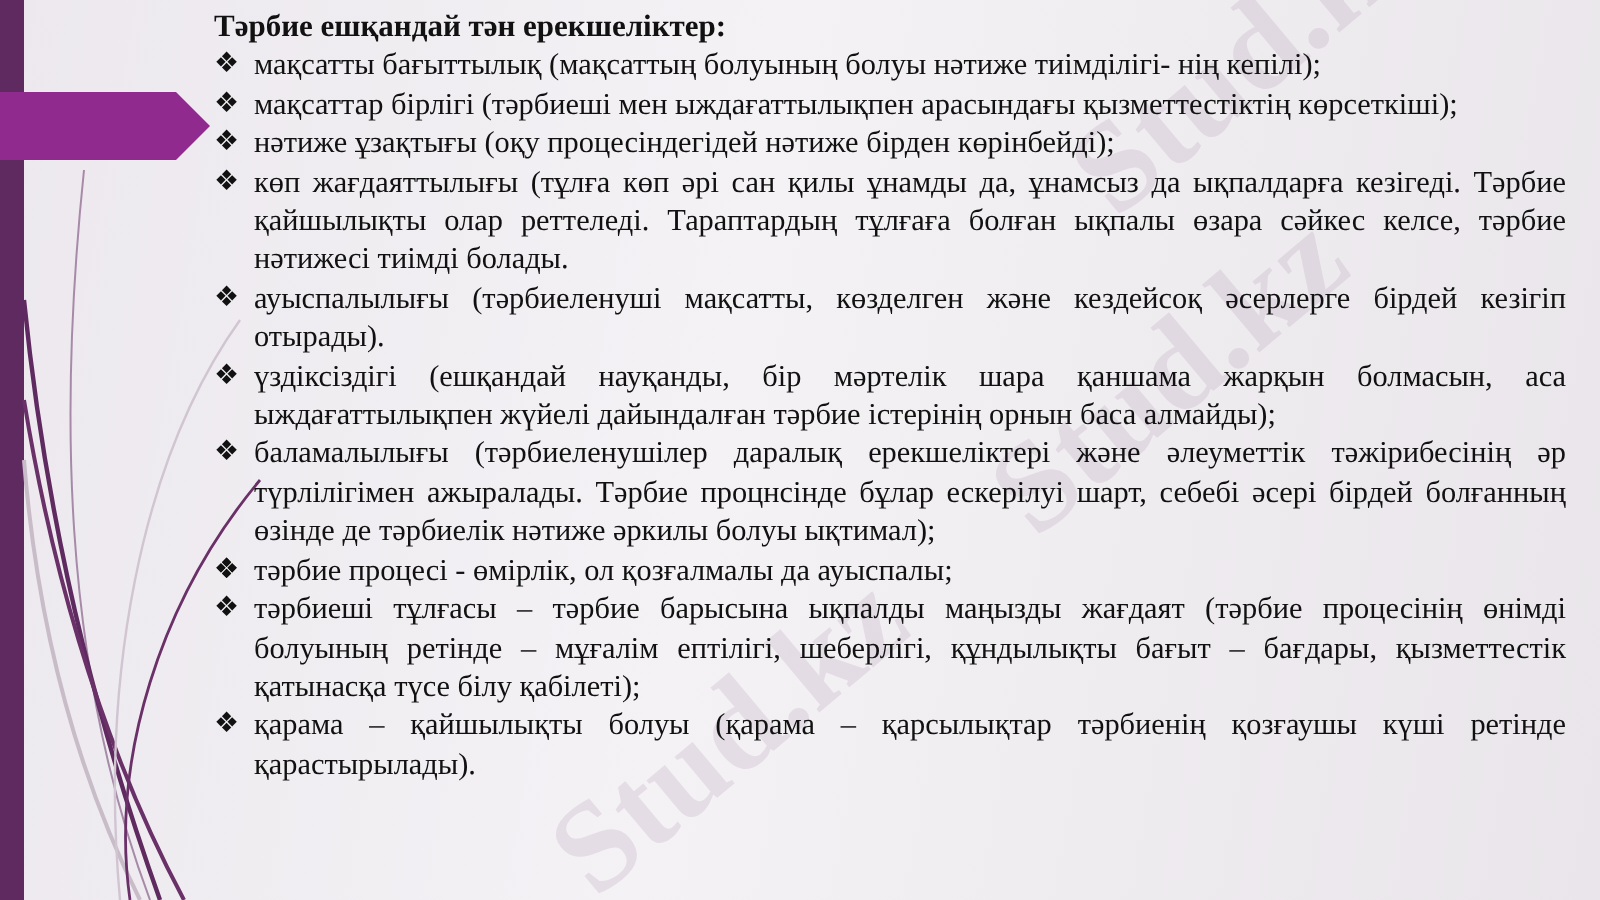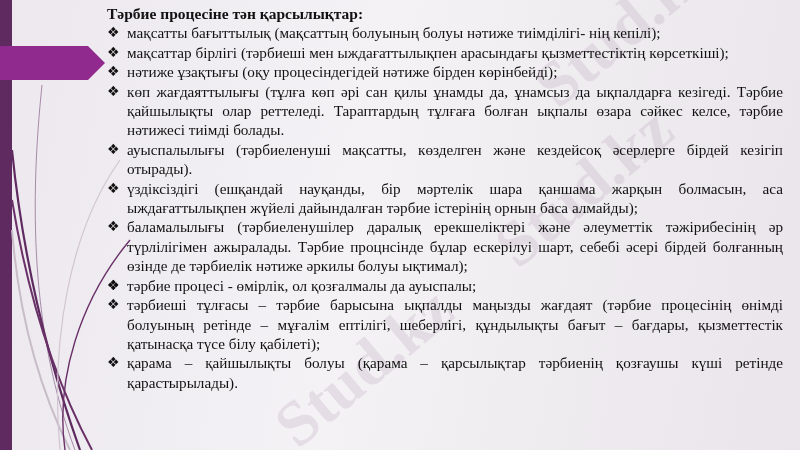--- a/index.html
+++ b/index.html
@@ -34,21 +34,21 @@
   <path d="M12 230 C 20 330, 45 400, 70 450" stroke="#c8bcc9" stroke-width="2" fill="none"></path>
   <path d="M130 240 C 80 300, 55 380, 65 450" stroke="#6a3068" stroke-width="1.4" fill="none"></path>
   <path d="M120 160 C 70 230, 50 340, 60 450" stroke="#d1c5d2" stroke-width="1.2" fill="none"></path>
 </svg>
 
 <div class="watermark" style="left:520px;top:-10px;">Stud.kz</div>
 <div class="watermark" style="left:480px;top:150px;">Stud.kz</div>
 <div class="watermark" style="left:260px;top:330px;">Stud.kz</div>
 
 <div class="content">
-  <p class="title">Тәрбие процесіне тән қарсылықтар:</p>
+  <p class="title">Тәрбие ешқандай тән ерекшеліктер:</p>
   <ul>
     <li><span class="bullet">❖</span><span>мақсатты бағыттылық (мақсаттың болуының болуы нәтиже тиімділігі- нің кепілі);</span></li>
     <li><span class="bullet">❖</span><span>мақсаттар бірлігі (тәрбиеші мен ыждағаттылықпен арасындағы қызметтестіктің көрсеткіші);</span></li>
     <li><span class="bullet">❖</span><span>нәтиже ұзақтығы (оқу процесіндегідей нәтиже бірден көрінбейді);</span></li>
     <li><span class="bullet">❖</span><span>көп жағдаяттылығы (тұлға көп әрі сан қилы ұнамды да, ұнамсыз да ықпалдарға кезігеді. Тәрбие қайшылықты олар реттеледі. Тараптардың тұлғаға болған ықпалы өзара сәйкес келсе, тәрбие нәтижесі тиімді болады.</span></li>
     <li><span class="bullet">❖</span><span>ауыспалылығы (тәрбиеленуші мақсатты, көзделген және кездейсоқ әсерлерге бірдей кезігіп отырады).</span></li>
     <li><span class="bullet">❖</span><span>үздіксіздігі (ешқандай науқанды, бір мәртелік шара қаншама жарқын болмасын, аса ыждағаттылықпен жүйелі дайындалған тәрбие істерінің орнын баса алмайды);</span></li>
     <li><span class="bullet">❖</span><span>баламалылығы (тәрбиеленушілер даралық ерекшеліктері және әлеуметтік тәжірибесінің әр түрлілігімен ажыралады. Тәрбие процнсінде бұлар ескерілуі шарт, себебі әсері бірдей болғанның өзінде де тәрбиелік нәтиже әркилы болуы ықтимал);</span></li>
     <li><span class="bullet">❖</span></li>
     <li><span class="bullet">❖</span><span>тәрбие процесі - өмірлік, ол қозғалмалы да ауыспалы;</span></li>

